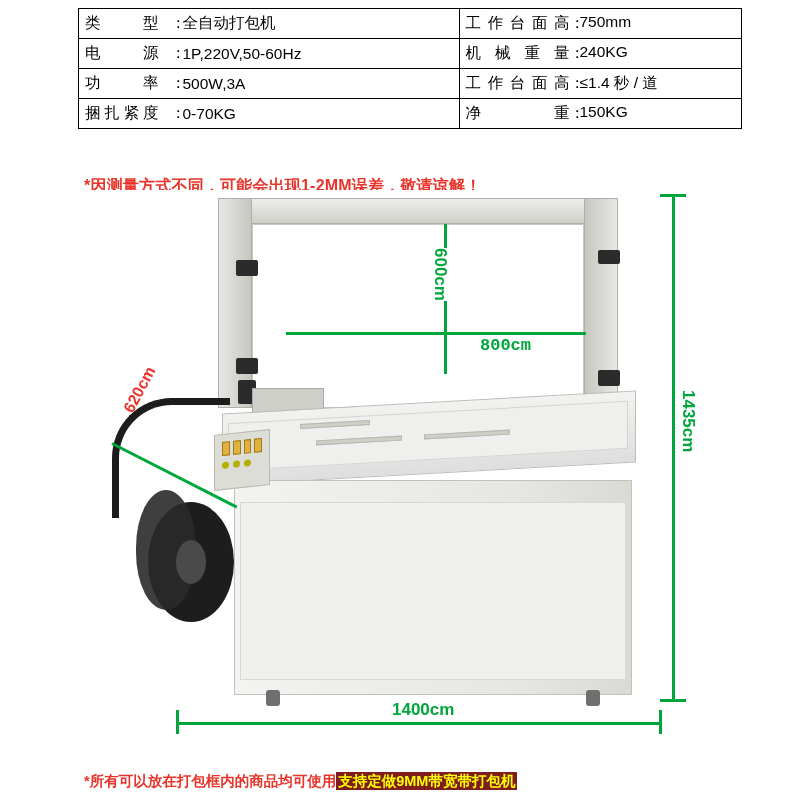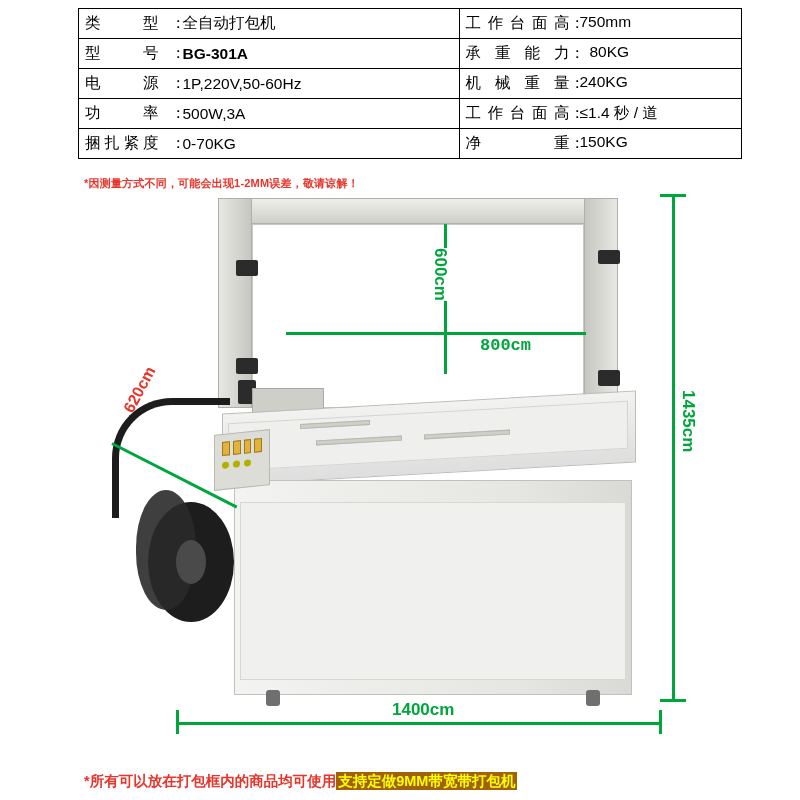--- a/index.html
+++ b/index.html
@@ -47,37 +47,37 @@
   .rrow { display: flex; align-items: flex-start; }
   .rrow .k { width: 104px; text-align: justify; text-align-last: justify; }
   .rrow .c { width: 8px; }
   .rrow .v { padding-left: 2px; }
 
   
   #note-top {
     position: absolute;
     left: 84px;
     top: 176px;
-    font-size: 11px;
+    font-size: 16px;
     color: #e8342a;
     font-weight: bold;
     letter-spacing: 0.2px;
   }
 
   #note-bottom {
     position: absolute;
     left: 84px;
     top: 772px;
     font-size: 14.5px;
     font-weight: bold;
     color: #e8342a;
     white-space: nowrap;
   }
   #note-bottom .hl {
-    background: #a16207;
+    background: #7f1d1d;
     color: #ffff00;
     padding: 1px 2px;
   }
 
   
   #photo {
     position: absolute;
     left: 0;
     top: 190px;
     width: 800px;
@@ -236,32 +236,20 @@
   <tbody>
     <tr>
       <td class="lbl cell-left">类   型</td>
       <td class="colon cell-left">：</td>
       <td class="val">全自动打包机</td>
       <td class="rightcell">
         <div class="rrow">
           <span class="k">工作台面高</span>
           <span class="c">：</span>
           <span class="v">750mm</span>
-        </div>
-      </td>
-    </tr>
-    <tr>
-      <td class="lbl cell-left">型   号</td>
-      <td class="colon cell-left">：</td>
-      <td class="val bold-val">BG-301A</td>
-      <td class="rightcell">
-        <div class="rrow">
-          <span class="k">承重能力</span>
-          <span class="c">：</span>
-          <span class="v" style="padding-left:12px">80KG</span>
         </div>
       </td>
     </tr>
     <tr>
       <td class="lbl cell-left">电   源</td>
       <td class="colon cell-left">：</td>
       <td class="val">1P,220V,50-60Hz</td>
       <td class="rightcell">
         <div class="rrow">
           <span class="k">机械重量</span>

